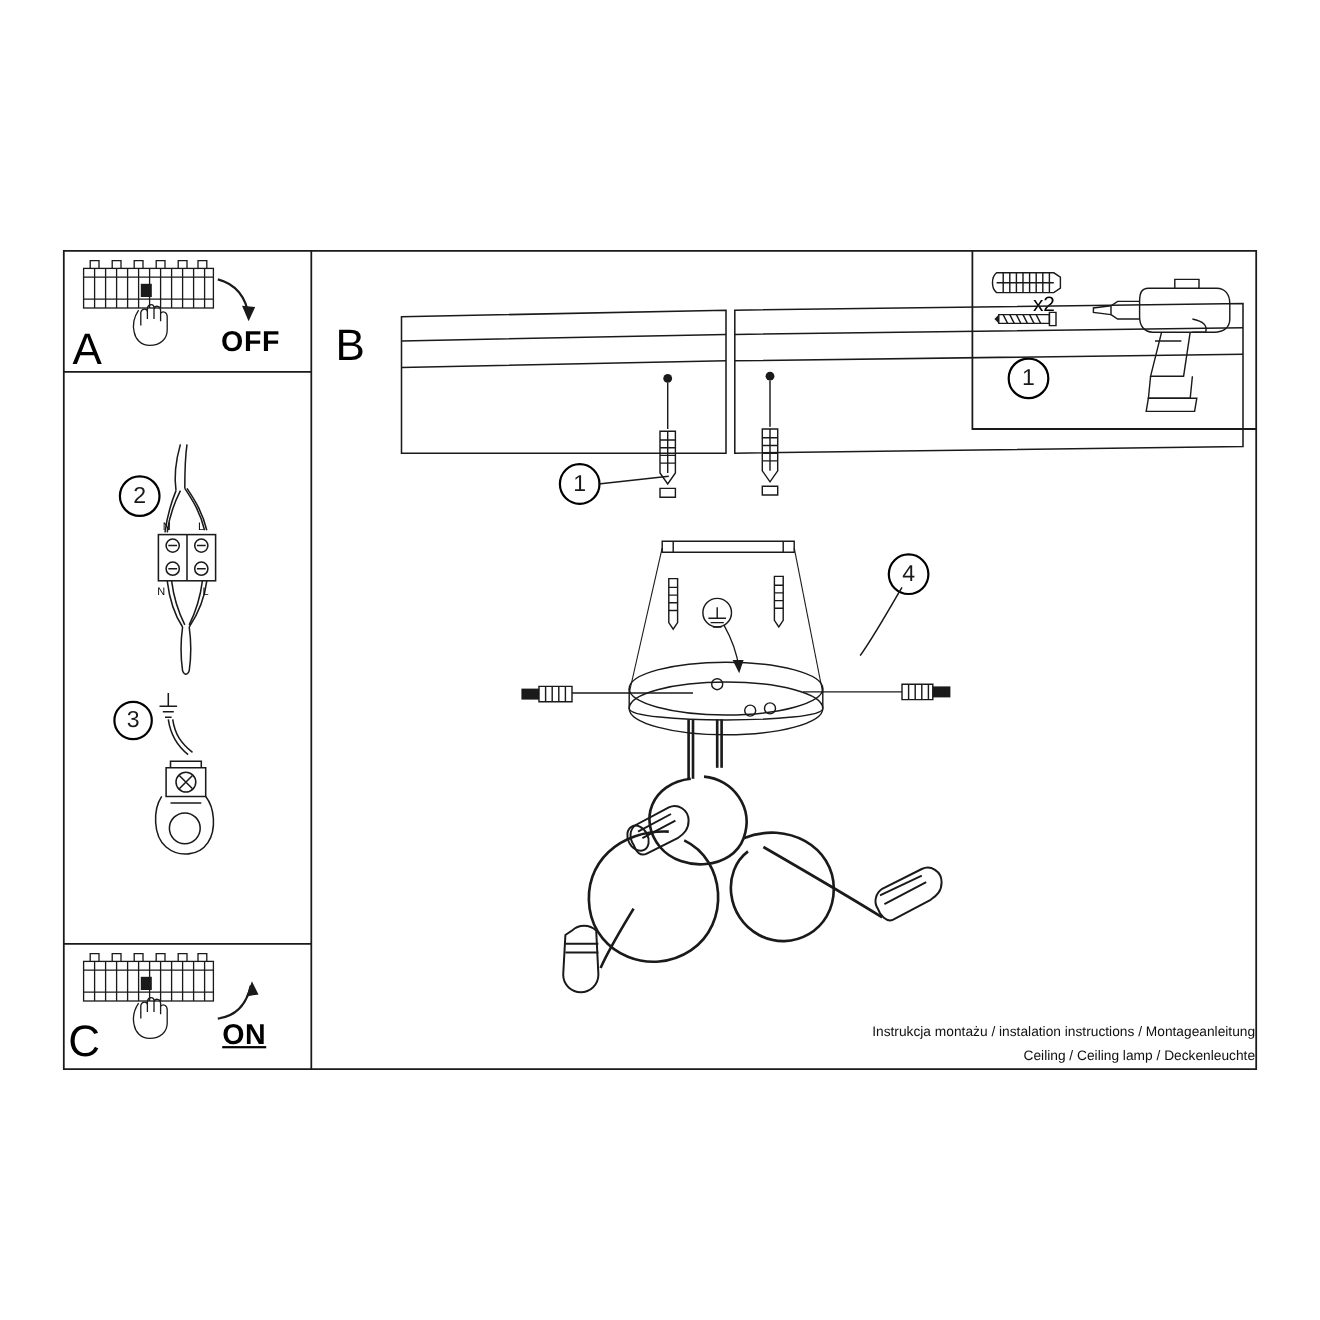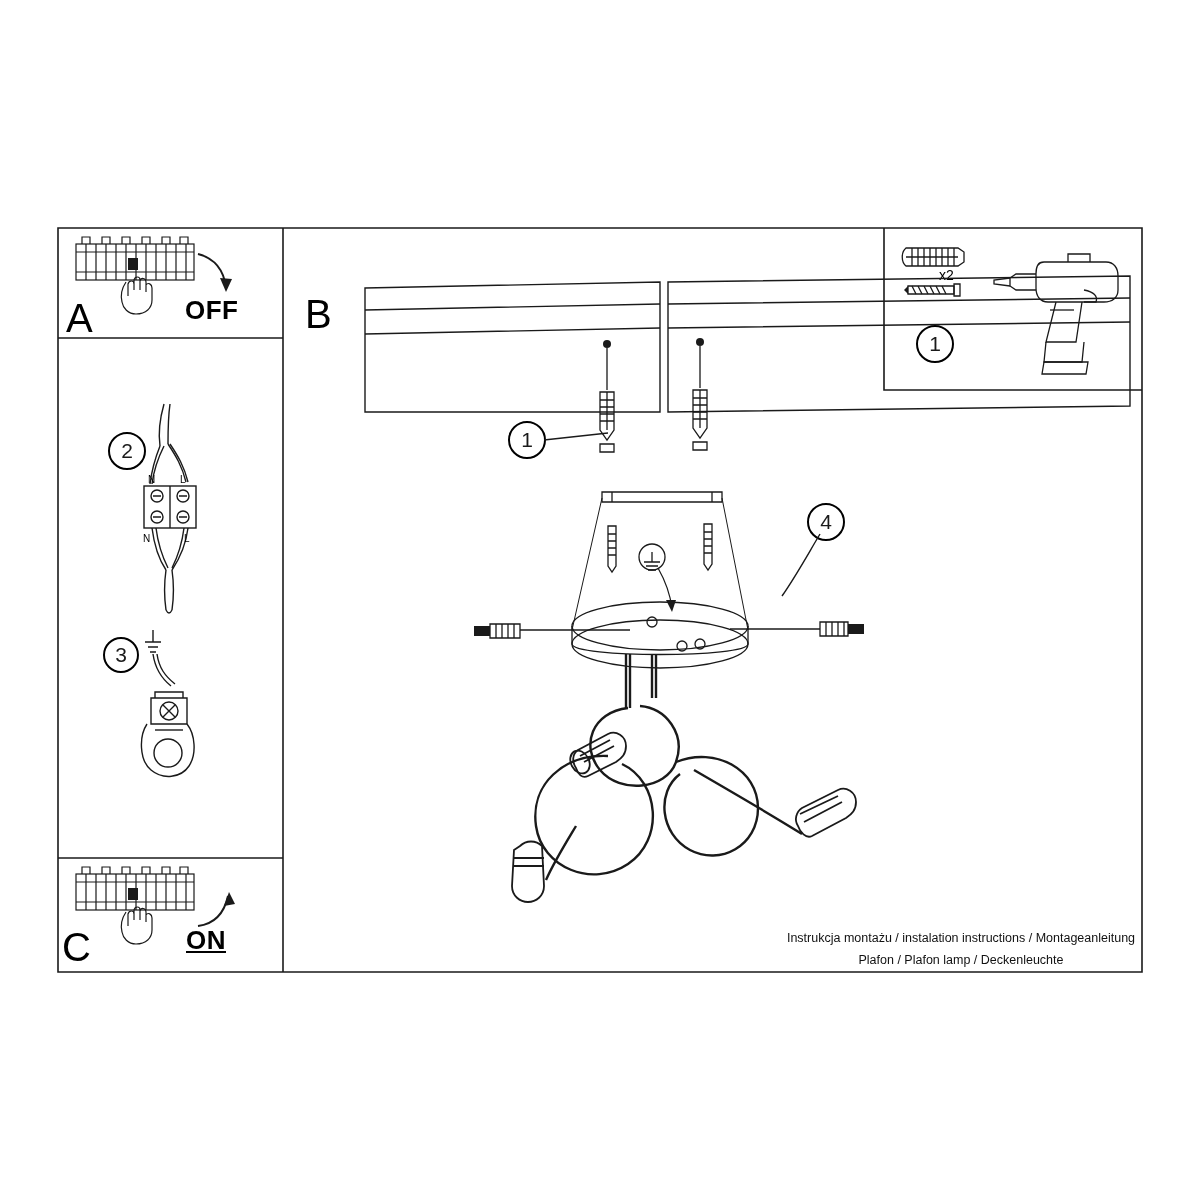--- a/index.html
+++ b/index.html
@@ -20,39 +20,39 @@
   }
   .abs { position: absolute; }
   svg { display: block; }
   .lbl {
     position: absolute;
     font-family: "Liberation Sans", sans-serif;
     color: #000;
     user-select: none;
   }
   .step-letter { font-size: 40px; }
-  .onoff { font-size: 26px; font-weight: 700; letter-spacing: .5px; }
+  .onoff { font-size: 26px; font-weight: 700; letter-spacing: .5px; margin-left: 16px; }
   .small-nl { font-size: 10px; }
-  .qty { font-size: 14px; }
+  .qty { font-size: 19px; }
   .circled {
     position: absolute;
     display: flex;
     align-items: center;
     justify-content: center;
     border: 2px solid #000;
     border-radius: 50%;
     font-size: 21px;
     background: #fff;
   }
   .footer-text {
     position: absolute;
     font-size: 12.5px;
     line-height: 1.75;
     color: #111;
-    text-align: center;
+    text-align: right;
   }
 </style>
 </head>
 <body>
 
 <div id="sheet">
 
   <svg class="abs" style="left:0; top:0;" width="1200" height="1200">
 
     <path d="M58,228 L1142,228 L1142,972 L58,972 Z" fill="none" stroke="#1a1a1a" stroke-width="1.6"></path>
@@ -289,16 +289,16 @@
       <path d="M318,176 C314,170 316,162 322,158 L358,140 C366,136 376,142 376,152 C376,160 372,164 366,168 L332,186 C326,189 320,182 318,176 Z"></path>
       <path d="M324,172 L362,152 M320,164 L358,146"></path>
 
       <path d="M40,196 C46,190 56,190 62,196 L64,236 C64,246 56,252 48,252 C40,252 32,246 32,236 L34,200 Z"></path>
       <path d="M34,208 L64,208 M34,216 L64,216"></path>
     </g>
   </svg>
 
   <div class="footer-text" style="left:781px; top:928px; width:360px;">
     <div>Instrukcja montażu / instalation instructions / Montageanleitung</div>
-    <div>Plafon / Plafon lamp / Deckenleuchte</div>
+    <div>Ceiling / Ceiling lamp / Deckenleuchte</div>
   </div>
 
 </div>
 
 </body></html>

